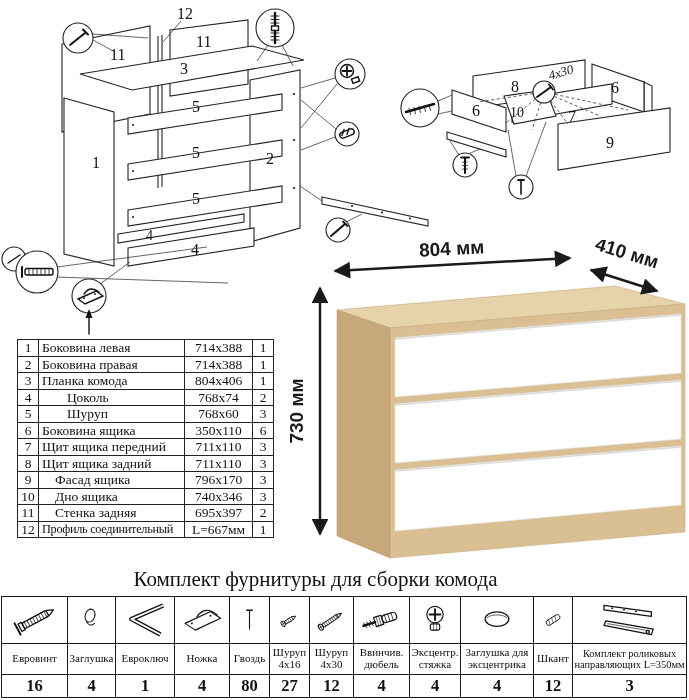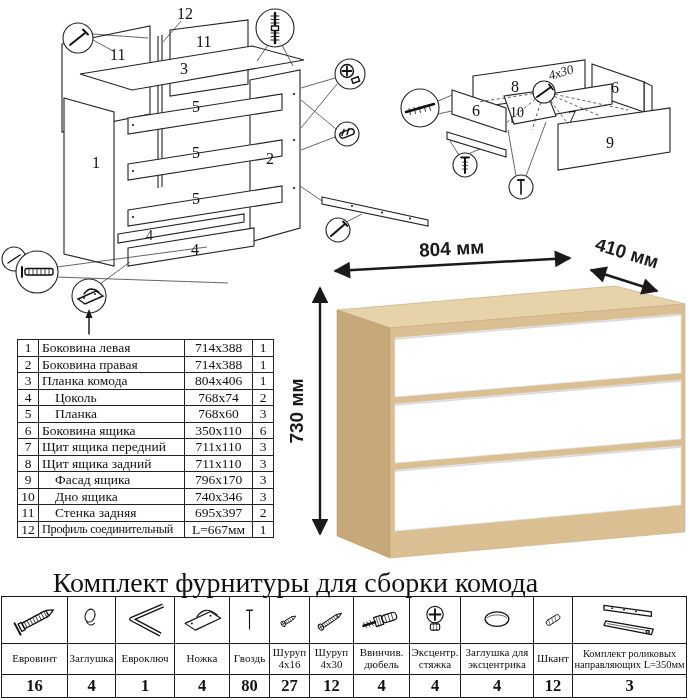--- a/index.html
+++ b/index.html
@@ -13,25 +13,25 @@
   .thin{stroke:#333;stroke-width:.75;fill:none;}
   .dash{stroke:#333;stroke-width:.8;fill:none;stroke-dasharray:3,2.6;}
   .ico{stroke:#111;fill:none;stroke-width:1.4;stroke-linecap:round;}
   .dot{fill:#111;stroke:none;}
   #diagrams{position:absolute;left:0;top:0;}
   #parts-table{position:absolute;left:17px;top:339px;width:256px;border-collapse:collapse;table-layout:fixed;}
   #parts-table td{border:1px solid #222;font-size:13.5px;line-height:1;padding:1px 3px;height:13.4px;
                   white-space:nowrap;overflow:hidden;}
   #parts-table .c{text-align:center;padding:1px 0;}
   #parts-table .ind1{padding-left:16px;}
-  #parts-table .ind2{padding-left:16px;}
+  #parts-table .ind2{padding-left:28px;}
   #parts-table .small-name{font-size:12.3px;letter-spacing:-.3px;}
   #dresser{position:absolute;left:285px;top:240px;}
   .dim{font-family:"Liberation Sans",sans-serif;font-weight:bold;font-size:19px;fill:#1a1a1a;}
-  #hw-title{position:absolute;left:0;top:567px;width:591px;text-align:center;font-size:28px;}
+  #hw-title{position:absolute;left:0;top:567px;width:591px;text-align:center;font-size:21px;padding-left:20px;}
   #hw-table{position:absolute;left:1px;top:596px;border-collapse:collapse;table-layout:fixed;padding-left:36px;}
   #hw-table td{border:1.5px solid #1a1a1a;text-align:center;vertical-align:middle;padding:0;}
   #hw-table .ic{height:46px;}
   #hw-table .ic svg{display:block;margin:0 auto;}
   #hw-table .hw-name{font-size:11px;line-height:1.08;height:28px;padding:1px;}
   #hw-table .hw-name.tiny{font-size:10.4px;margin-top:24px;}
   #hw-table .hw-qty{font-size:16.5px;height:22px;font-weight:bold;}
   #hw-table *{stroke-linejoin:round;}
 </style>
 </head>
@@ -232,21 +232,21 @@
           <td class="c">1</td>
         </tr>
       <tr>
           <td class="c">4</td>
           <td class="ind2">Цоколь</td>
           <td class="c">768x74</td>
           <td class="c">2</td>
         </tr>
       <tr>
           <td class="c">5</td>
-          <td class="ind2">Планка</td>
+          <td class="ind2">Шуруп</td>
           <td class="c">768x60</td>
           <td class="c">3</td>
         </tr>
       <tr>
           <td class="c">6</td>
           <td>Боковина ящика</td>
           <td class="c">350x110</td>
           <td class="c">6</td>
         </tr>
       <tr>

